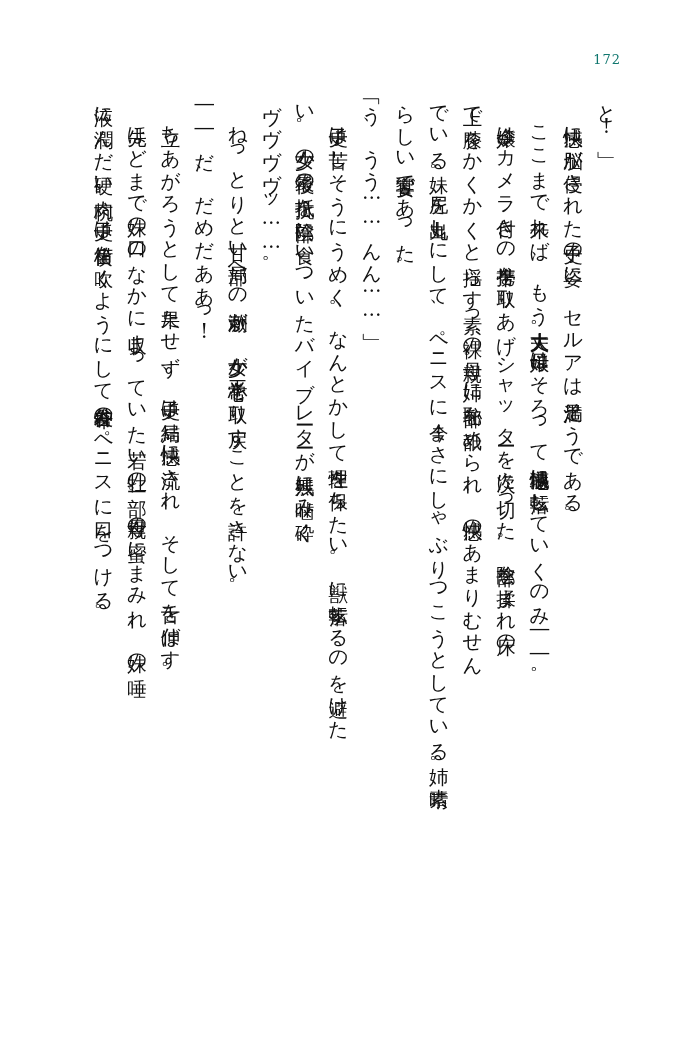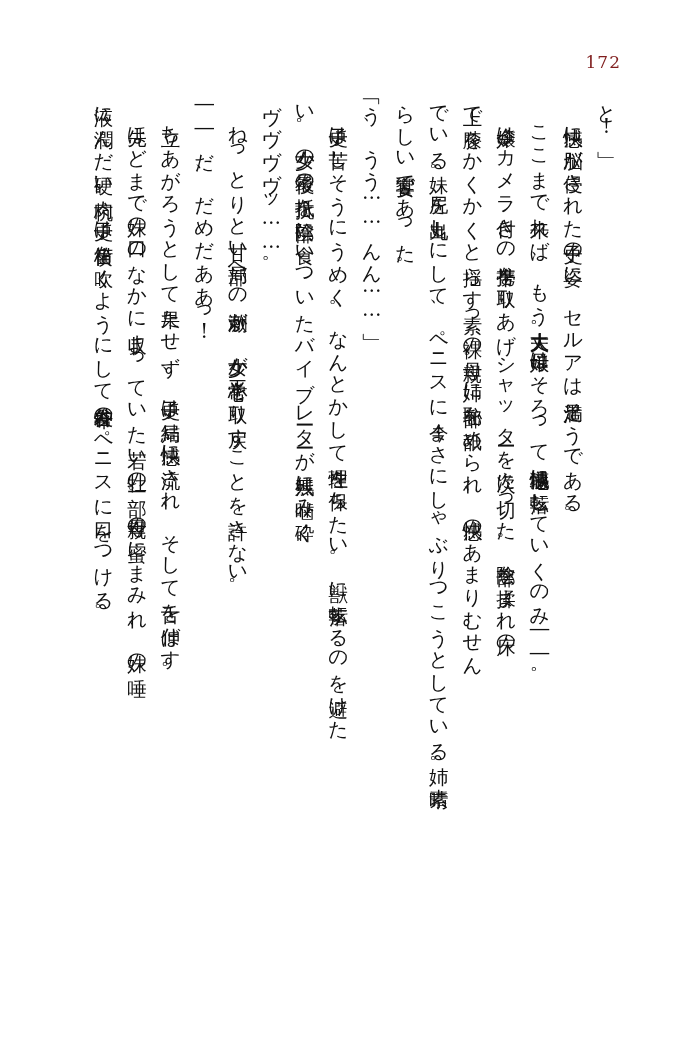--- a/index.html
+++ b/index.html
@@ -19,24 +19,24 @@
     position: absolute;
     left: 0; top: 0;
     width: 683px;
     height: 1050px;
     background: #ffffff;
   }
   .page-number {
     position: absolute;
     top: 52px;
     right: 62px;
-    font-size: 17px;
+    font-size: 13px;
     letter-spacing: 1px;
     font-family: "DejaVu Serif", "Liberation Serif", serif;
-    color: #7f1d1d;
+    color: #0f766e;
   }
   .text-body {
     position: absolute;
     top: 92px;
     right: 60px;
     height: 880px;
     width: 566px;
     writing-mode: vertical-rl;
     text-orientation: upright;
     font-size: 19.5px;

